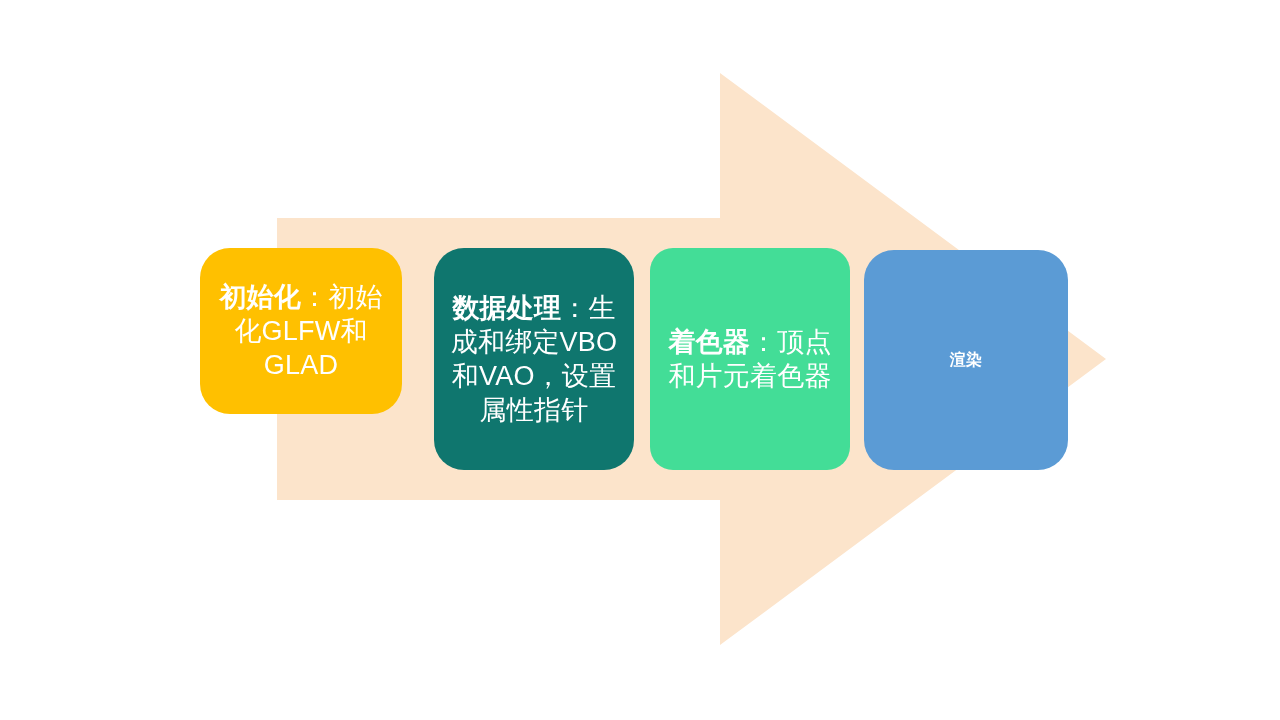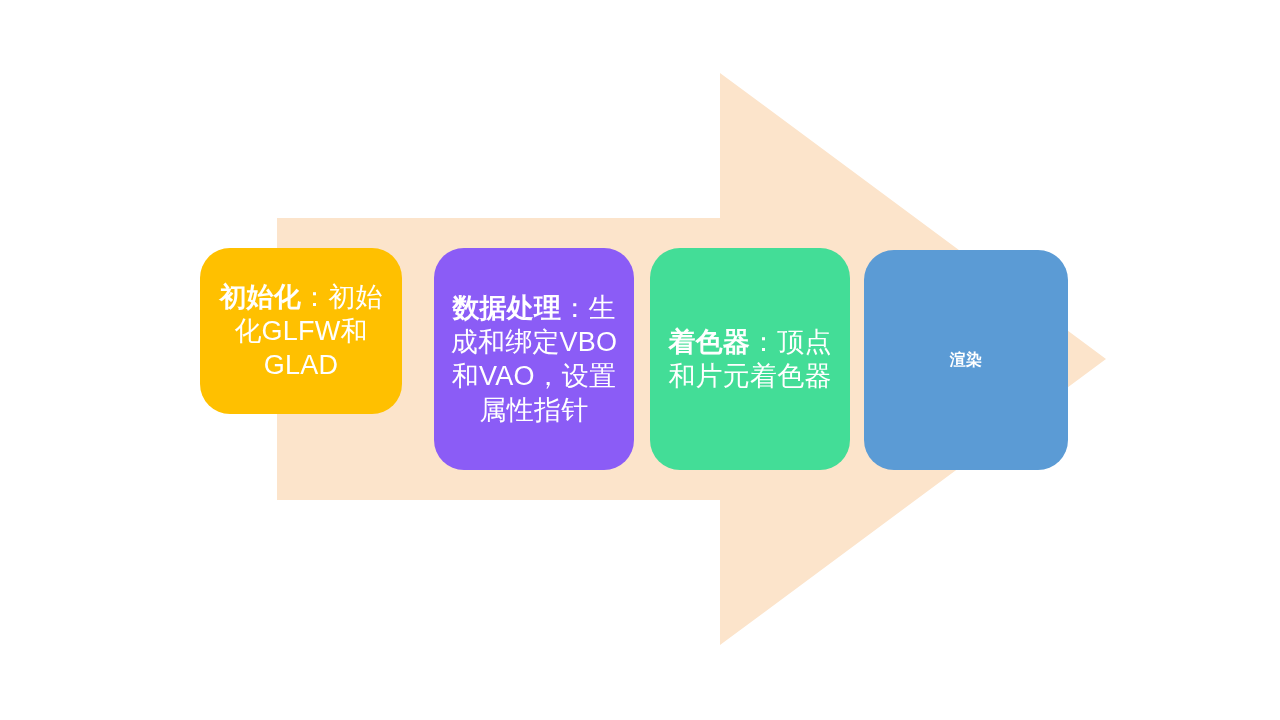--- a/index.html
+++ b/index.html
@@ -82,27 +82,27 @@
   <svg id="arrow-layer" viewBox="0 0 1280 720" width="1280" height="720" xmlns="http://www.w3.org/2000/svg">
     <polygon points="277,218 720,218 720,73 1106,359 720,645 720,500 277,500" fill="#FCE4CB"></polygon>
   </svg>
 
   <div class="stage" id="stage-1" style="background: rgb(255, 192, 0); color: rgb(255, 255, 255);">
     <span class="stage-text">
       <span class="lead">初始化</span><span class="sep">：</span><span class="detail">初始化GLFW和GLAD</span>
     </span>
   </div>
 
-  <div class="stage" id="stage-2" style="background: #8b5cf6; color: rgb(255, 255, 255);">
+  <div class="stage" id="stage-2" style="background: #0f766e; color: rgb(255, 255, 255);">
     <span class="stage-text">
       <span class="lead">数据处理</span><span class="sep">：</span><span class="detail">生成和绑定VBO和VAO，设置属性指针</span>
     </span>
   </div>
 
-  <div class="stage" id="stage-3" style="background: rgb(67, 221, 151); color: rgb(255, 255, 255);">
+  <div class="stage" id="stage-3" style="background: rgb(67, 221, 151); color: rgb(255, 255, 255); border-radius: 23px;">
     <span class="stage-text">
       <span class="lead">着色器</span><span class="sep">：</span><span class="detail">顶点和片元着色器</span>
     </span>
   </div>
 
   <div class="stage stage-solo" id="stage-4" style="background: rgb(91, 155, 213); color: rgb(255, 255, 255);">
     <span class="stage-text">
       <span class="lead">渲染</span><span class="sep"></span><span class="detail"></span>
     </span>
   </div>

